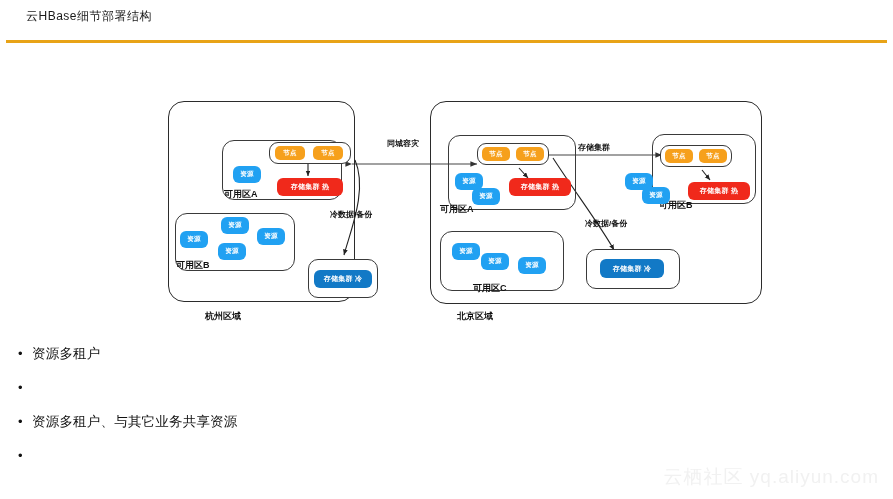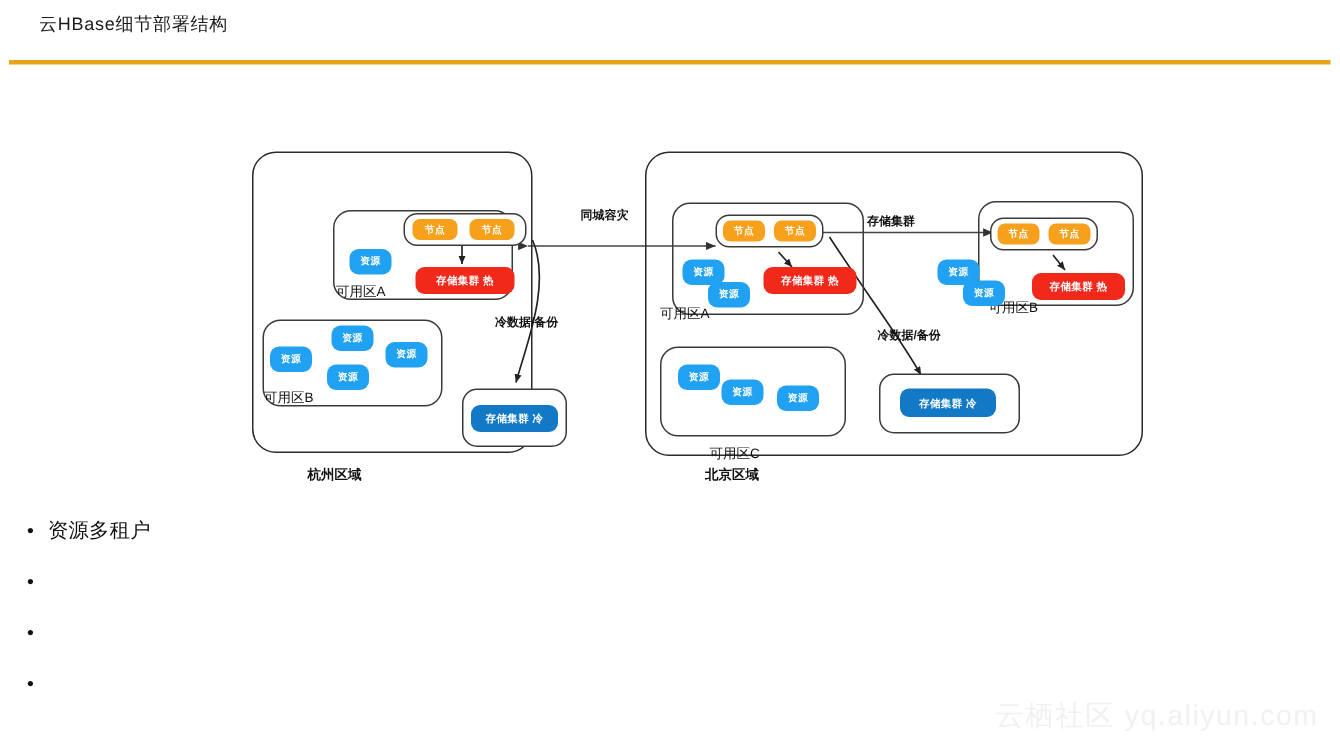--- a/index.html
+++ b/index.html
@@ -44,21 +44,21 @@
     color:#ffffff;font-size:6.5px;font-weight:bold;letter-spacing:.3px;
     white-space:nowrap;
   }
   .chip-node{background:#F6A01C;}
   .chip-res{background:#21A1F2;border-radius:6px;}
   .chip-hot{background:#F0291B;border-radius:6px;font-size:7px;}
   .chip-cold{background:#1279C6;border-radius:6px;font-size:7px;}
 
   
   .az-label{
-    position:absolute;font-size:9px;font-weight:normal;color:#111;white-space:nowrap;
+    position:absolute;font-size:9px;font-weight:bold;color:#111;white-space:nowrap;
   }
   .region-label{
     position:absolute;font-size:9px;font-weight:bold;color:#111;white-space:nowrap;
   }
   .edge-label{
     position:absolute;font-size:8px;font-weight:bold;color:#111;white-space:nowrap;
   }
 
   svg.connectors{position:absolute;left:0;top:0;width:893px;height:499px;pointer-events:none;}
 
@@ -129,21 +129,21 @@
 
   <div class="chip chip-res" style="left:221px;top:217px;width:28px;height:17px;">资源</div>
   <div class="chip chip-res" style="left:180px;top:231px;width:28px;height:17px;">资源</div>
   <div class="chip chip-res" style="left:257px;top:228px;width:28px;height:17px;">资源</div>
   <div class="chip chip-res" style="left:218px;top:243px;width:28px;height:17px;">资源</div>
 
   <div class="node-box coldbox" style="left:308px;top:259px;width:70px;height:39px;"></div>
   <div class="chip chip-cold" style="left:314px;top:270px;width:58px;height:18px;">存储集群 冷</div>
 
   <div class="node-box region" style="left:430px;top:101px;width:332px;height:203px;"></div>
-  <div class="region-label" style="left:470px;top:310px;font-family:Liberation Mono, monospace;">北京区域</div>
+  <div class="region-label" style="left:457px;top:310px;font-family:Liberation Mono, monospace;">北京区域</div>
 
   <div class="node-box az" style="left:448px;top:135px;width:128px;height:75px;"></div>
   <div class="az-label" style="left:440px;top:203px;">可用区A</div>
 
   <div class="node-box nodegroup" style="left:477px;top:143px;width:72px;height:22px;"></div>
   <div class="chip chip-node" style="left:482px;top:147px;width:28px;height:14px;">节点</div>
   <div class="chip chip-node" style="left:516px;top:147px;width:28px;height:14px;">节点</div>
 
   <div class="chip chip-res" style="left:455px;top:173px;width:28px;height:17px;">资源</div>
   <div class="chip chip-res" style="left:472px;top:188px;width:28px;height:17px;">资源</div>
@@ -154,21 +154,21 @@
 
   <div class="node-box nodegroup" style="left:660px;top:145px;width:72px;height:22px;"></div>
   <div class="chip chip-node" style="left:665px;top:149px;width:28px;height:14px;">节点</div>
   <div class="chip chip-node" style="left:699px;top:149px;width:28px;height:14px;">节点</div>
 
   <div class="chip chip-res" style="left:625px;top:173px;width:28px;height:17px;">资源</div>
   <div class="chip chip-res" style="left:642px;top:187px;width:28px;height:17px;">资源</div>
   <div class="chip chip-hot" style="left:688px;top:182px;width:62px;height:18px;">存储集群 热</div>
 
   <div class="node-box az" style="left:440px;top:231px;width:124px;height:60px;"></div>
-  <div class="az-label" style="left:473px;top:296px;">可用区C</div>
+  <div class="az-label" style="left:473px;top:282px;">可用区C</div>
 
   <div class="chip chip-res" style="left:452px;top:243px;width:28px;height:17px;">资源</div>
   <div class="chip chip-res" style="left:481px;top:253px;width:28px;height:17px;">资源</div>
   <div class="chip chip-res" style="left:518px;top:257px;width:28px;height:17px;">资源</div>
 
   <div class="node-box coldbox" style="left:586px;top:249px;width:94px;height:40px;"></div>
   <div class="chip chip-cold" style="left:600px;top:259px;width:64px;height:19px;">存储集群 冷</div>
 
   <div class="edge-label" style="left:387px;top:138px;">同城容灾</div>
   <div class="edge-label" style="left:330px;top:209px;">冷数据/备份</div>
@@ -179,19 +179,20 @@
 <div id="bullets">
   <div class="bullet">
     <span class="dot">•</span>
     <span class="btext">资源多租户</span>
   </div>
   <div class="bullet">
     <span class="dot">•</span>
   </div>
   <div class="bullet">
     <span class="dot">•</span>
+    <span class="btext">资源多租户、与其它业务共享资源</span>
   </div>
   <div class="bullet">
     <span class="dot">•</span>
   </div>
 </div>
 
 <div id="watermark">云栖社区 yq.aliyun.com</div>
 
 </body></html>

